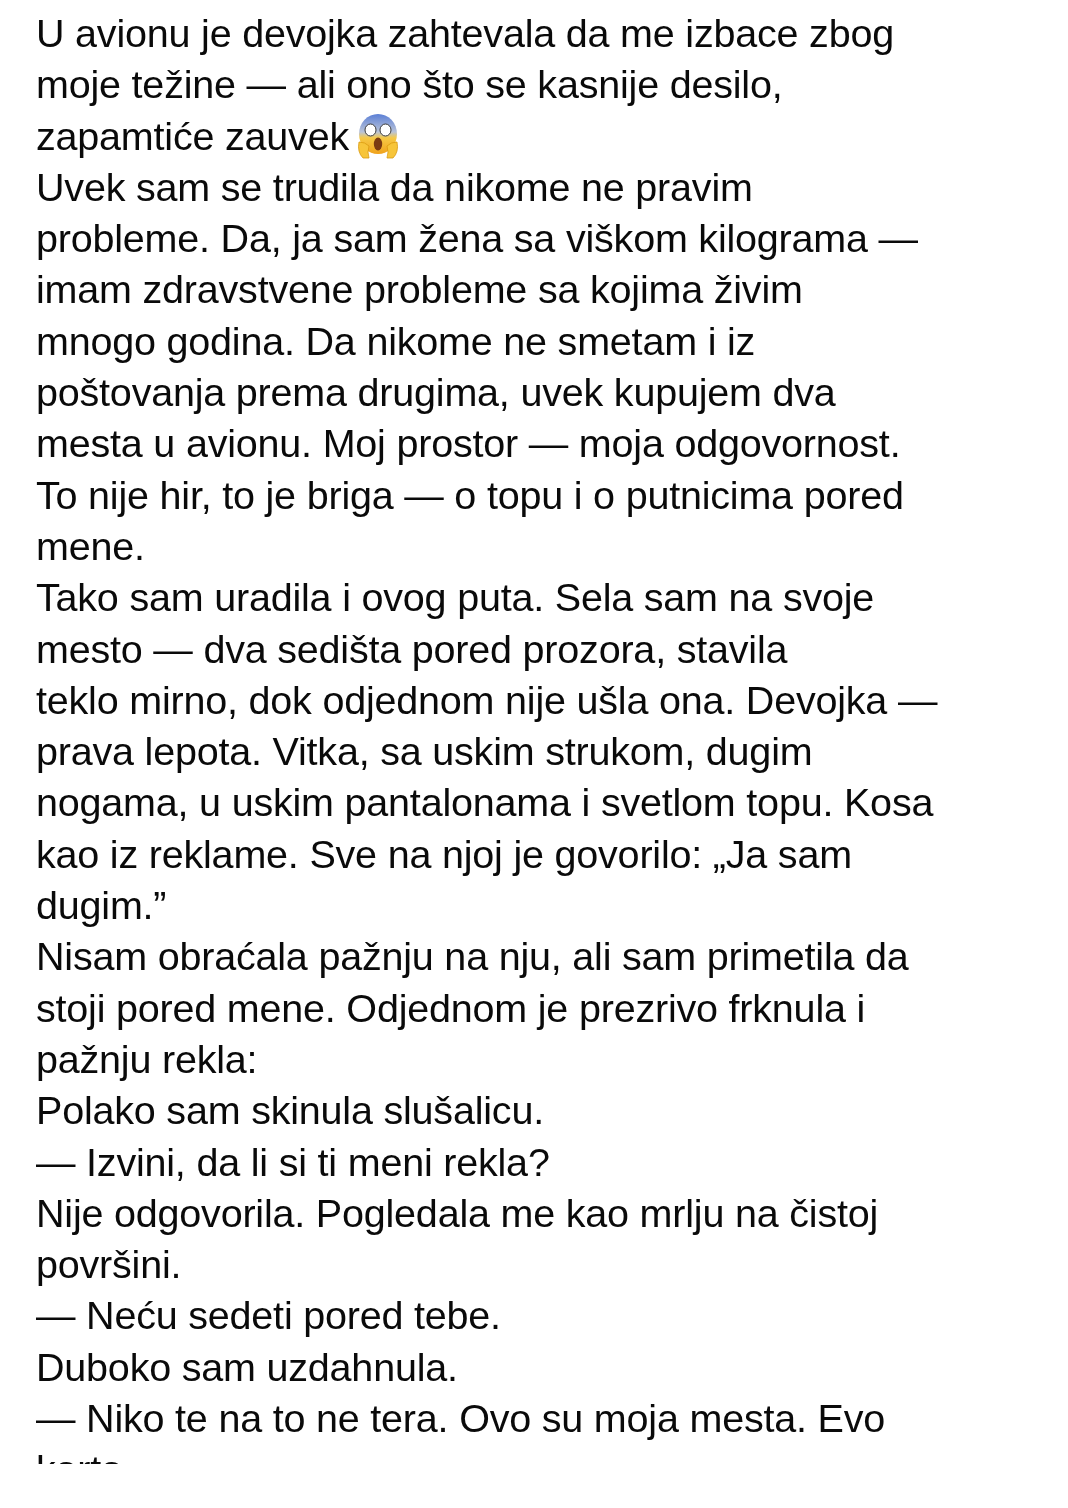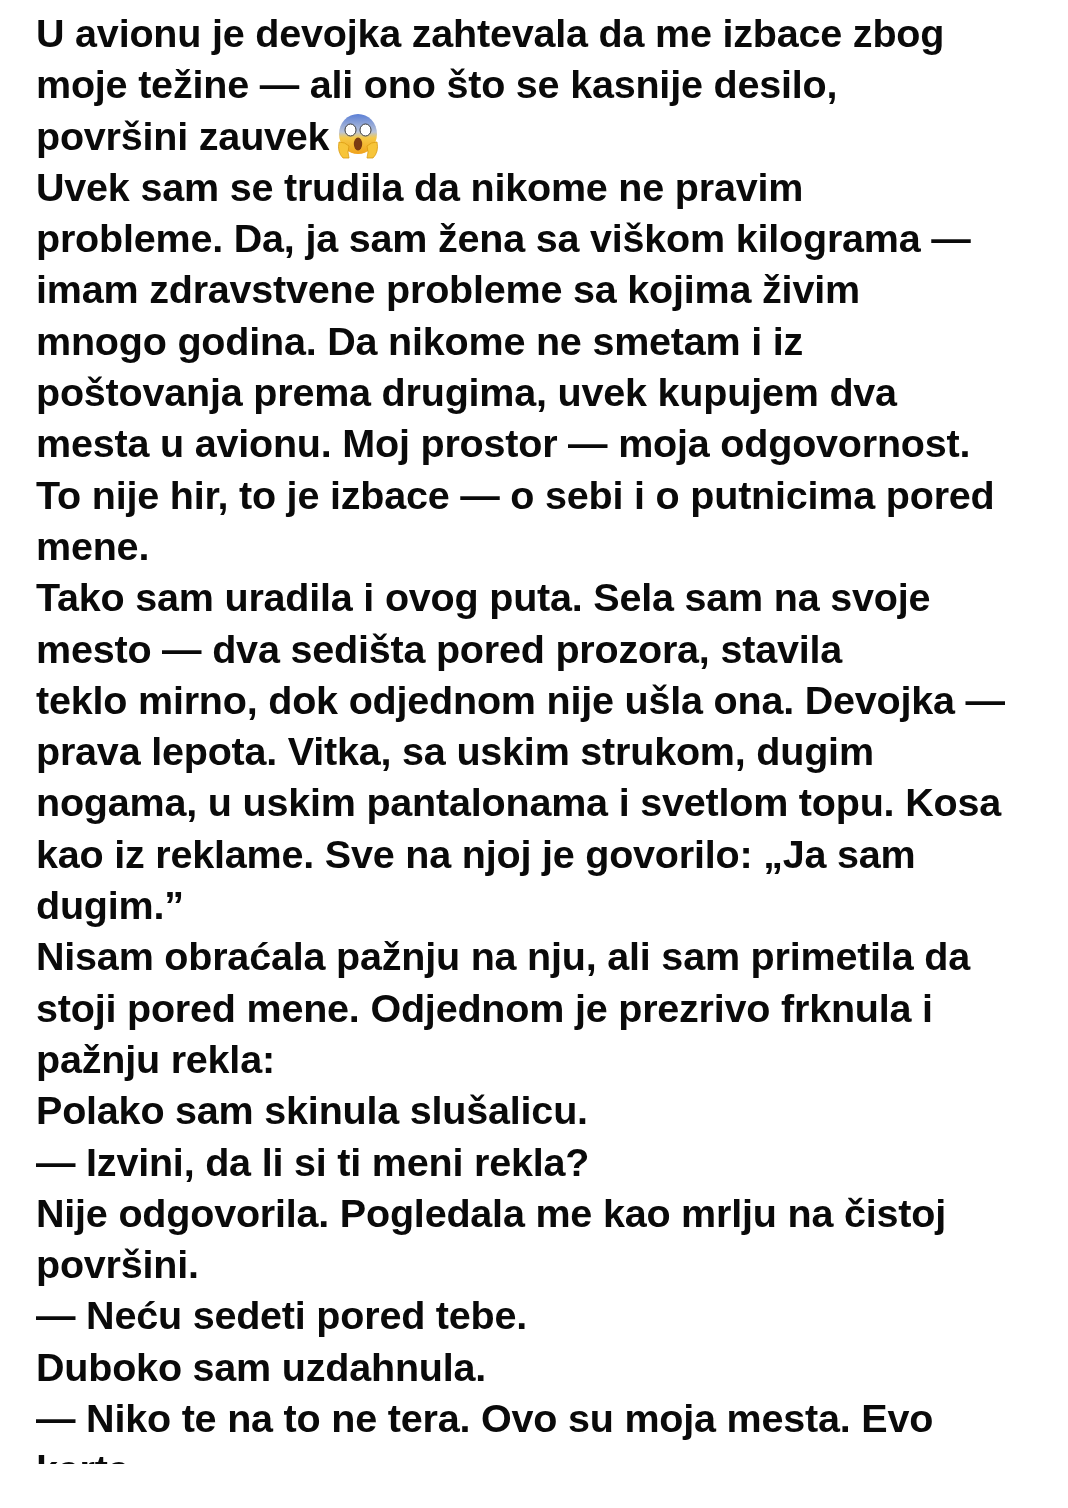--- a/index.html
+++ b/index.html
@@ -21,41 +21,40 @@
       font-family: "Liberation Sans", "DejaVu Sans", sans-serif;
       font-size: 39.5px;
       line-height: 51.3px;
       color: #0a0a0a;
       letter-spacing: -0.2px;
     }
     .line {
       display: block;
       white-space: nowrap;
       height: 51.3px;
-      font-weight: bold;
     }
     .emoji {
       display: inline-block;
       width: 46px;
       height: 48px;
       vertical-align: -10px;
       margin-left: 6px;
     }
     .cut {
       height: 20px;
       overflow: hidden;
     }
   </style>
 </head>
 <body>
 
 <div class="doc">
   <span class="line">U avionu je devojka zahtevala da me izbace zbog</span>
   <span class="line">moje težine — ali ono što se kasnije desilo,</span>
-  <span class="line"><span>površini zauvek</span><svg class="emoji" viewBox="0 0 46 48" xmlns="http://www.w3.org/2000/svg">
+  <span class="line"><span>zapamtiće zauvek</span><svg class="emoji" viewBox="0 0 46 48" xmlns="http://www.w3.org/2000/svg">
       <defs>
         <linearGradient id="sg" x1="0" y1="0" x2="0" y2="1">
           <stop offset="0" stop-color="#5b7fd6"></stop>
           <stop offset="0.45" stop-color="#b9c3d8"></stop>
           <stop offset="0.6" stop-color="#f6c945"></stop>
           <stop offset="1" stop-color="#f0a21c"></stop>
         </linearGradient>
       </defs>
       <ellipse cx="23" cy="22" rx="19" ry="20" fill="url(#sg)"></ellipse>
       <ellipse cx="15.5" cy="18" rx="5.5" ry="6" fill="#ffffff" stroke="#3a3a3a" stroke-width="1"></ellipse>
@@ -64,21 +63,21 @@
       <path d="M4 30 Q2 40 8 46 L14 46 Q12 40 14 34 Q10 30 4 30 Z" fill="#f7c53a" stroke="#d99a10" stroke-width="0.8"></path>
       <path d="M42 30 Q44 40 38 46 L32 46 Q34 40 32 34 Q36 30 42 30 Z" fill="#f7c53a" stroke="#d99a10" stroke-width="0.8"></path>
     </svg></span>
 
   <span class="line">Uvek sam se trudila da nikome ne pravim</span>
   <span class="line">probleme. Da, ja sam žena sa viškom kilograma —</span>
   <span class="line">imam zdravstvene probleme sa kojima živim</span>
   <span class="line">mnogo godina. Da nikome ne smetam i iz</span>
   <span class="line">poštovanja prema drugima, uvek kupujem dva</span>
   <span class="line">mesta u avionu. Moj prostor — moja odgovornost.</span>
-  <span class="line">To nije hir, to je izbace — o sebi i o putnicima pored</span>
+  <span class="line">To nije hir, to je briga — o topu i o putnicima pored</span>
   <span class="line">mene.</span>
   <span class="line">Tako sam uradila i ovog puta. Sela sam na svoje</span>
   <span class="line">mesto — dva sedišta pored prozora, stavila</span>
   <span class="line">teklo mirno, dok odjednom nije ušla ona. Devojka —</span>
   <span class="line">prava lepota. Vitka, sa uskim strukom, dugim</span>
   <span class="line">nogama, u uskim pantalonama i svetlom topu. Kosa</span>
   <span class="line">kao iz reklame. Sve na njoj je govorilo: „Ja sam</span>
   <span class="line">dugim.”</span>
   <span class="line">Nisam obraćala pažnju na nju, ali sam primetila da</span>
   <span class="line">stoji pored mene. Odjednom je prezrivo frknula i</span>

